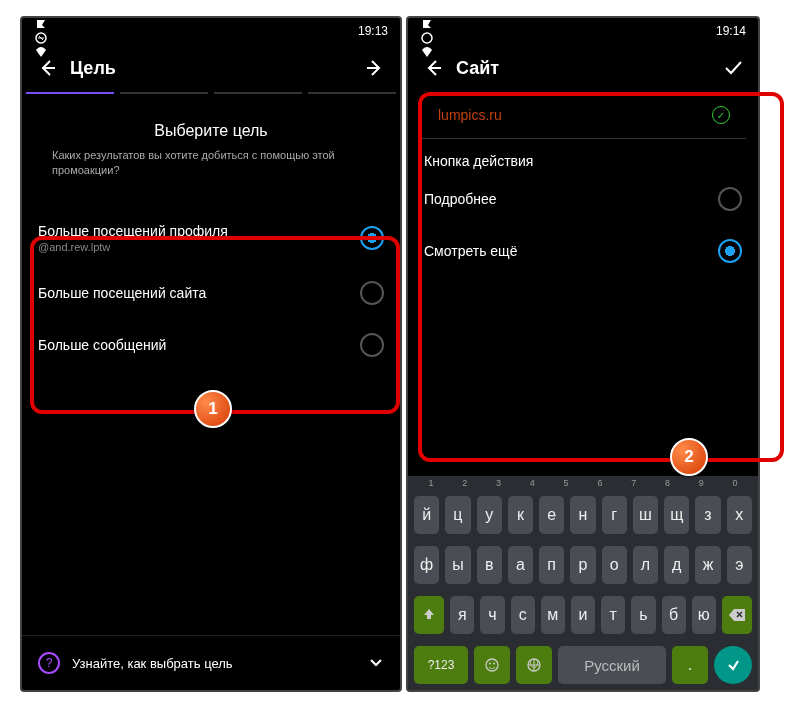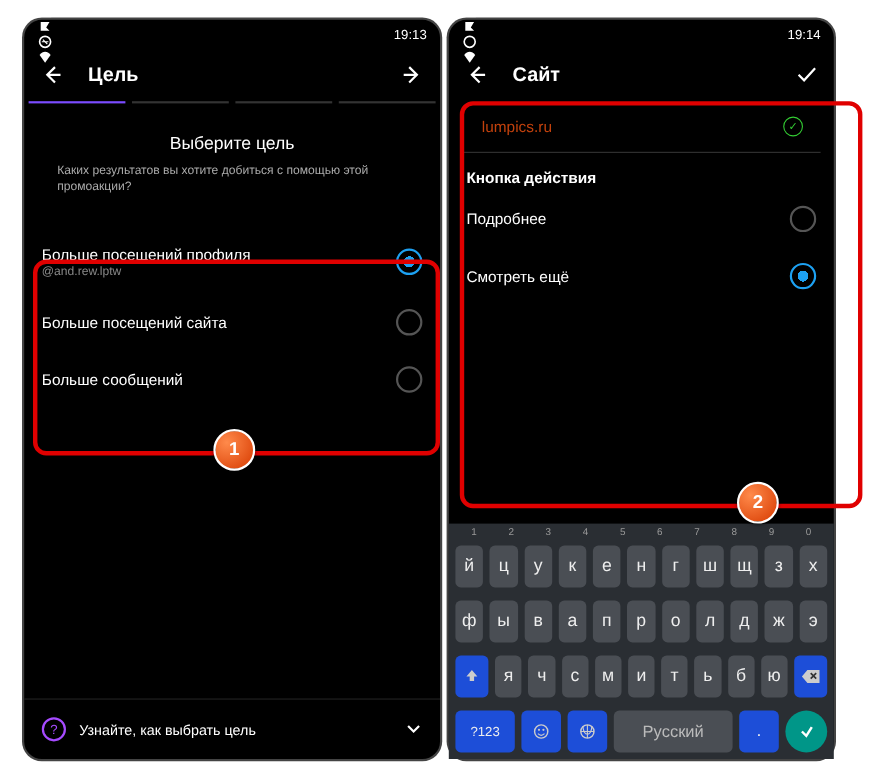--- a/index.html
+++ b/index.html
@@ -1,43 +1,43 @@
 <!DOCTYPE html>
 <html><head>
 <meta charset="utf-8">
 <style>
 body{margin:0;background:#fff;font-family:Helvetica,Arial,sans-serif;width:808px;height:710px;position:relative}
-.phone{position:absolute;background:#000;border-radius:16px;box-shadow:0 0 0 2px #444}
+.phone{position:absolute;background:#000;border-radius:2px;box-shadow:0 0 0 2px #444}
 .sb{height:26px;display:flex;align-items:center;justify-content:space-between;padding:0 12px;color:#fff;font-size:12px}
 .sb-icons svg{vertical-align:middle;margin-right:4px}
 .hdr{height:48px;display:flex;align-items:center;padding:0 14px;color:#fff}
-.hdr .title{font-size:18px;font-weight:600;margin-left:22px;flex:1}
+.hdr .title{font-size:18px;font-weight:600;margin-left:12px;flex:1}
 .prog{display:flex;gap:6px;padding:0 4px 10px 4px}
 .prog div{height:2px;flex:1;background:#333}
 .prog .on{background:#7b4bff}
 .h1{color:#fff;font-size:16px;text-align:center;margin:18px 0 8px}
 .sub{color:#aaa;font-size:11px;text-align:left;padding:0 30px;line-height:1.4}
 .opt{display:flex;align-items:center;justify-content:space-between;padding:14px 16px;color:#fff;font-size:14px}
 .opt .meta{color:#888;font-size:11px;margin-top:2px}
 .radio{width:20px;height:20px;border:2px solid #555;border-radius:50%}
 .radio.on{border-color:#1da1f2;background:radial-gradient(circle,#1da1f2 5px,#000 5px)}
 .hint{position:absolute;bottom:0;left:0;right:0;display:flex;align-items:center;padding:16px;color:#fff;font-size:13px;border-top:1px solid #222}
 .hint .q{width:18px;height:18px;border:2px solid #a64bff;border-radius:50%;display:flex;align-items:center;justify-content:center;color:#a64bff;font-size:12px;margin-right:12px}
 .redbox{position:absolute;border:4px solid #e00000;border-radius:12px;pointer-events:none}
 .badge{position:absolute;width:34px;height:34px;border-radius:50%;background:radial-gradient(circle at 30% 30%,#ff8a4b,#d73a00);border:2px solid #fff;display:flex;align-items:center;justify-content:center;color:#fff;font-weight:700;font-size:17px;box-shadow:0 1px 3px rgba(0,0,0,.6)}
 .url-row{display:flex;align-items:center;justify-content:space-between;padding:14px 16px;border-bottom:1px solid #333;margin:0 12px}
 .url-row input{background:none;border:none;color:#c2410c;font-size:14px;flex:1;outline:none}
 .check{width:16px;height:16px;border:1.5px solid #3c3;border-radius:50%;display:flex;align-items:center;justify-content:center;color:#3c3;font-size:10px}
-.sec-title{color:#fff;font-weight:700;padding:14px 16px 4px;font-size:14px}
+.sec-title{color:#fff;font-weight:400;padding:14px 16px 4px;font-size:14px}
 .kbd{position:absolute;bottom:0;left:0;right:0;background:#2a2e33}
 .krow-top{display:flex;font-size:9px;color:#999;padding:2px 6px}
 .krow-top span{flex:1;text-align:center}
 .krow{display:flex;padding:3px}
 .key{flex:1;margin:3px;height:38px;background:#4a4e54;border-radius:5px;display:flex;align-items:center;justify-content:center;color:#eee;font-size:16px}
-.key.dark{background:#1d4ed8}
+.key.dark{background:#4d7c0f}
 .key.wide{flex:1.5}
 .key.space{flex:3;font-size:15px;color:#bbb}
 .key.go{background:#009688;border-radius:50%;width:38px;height:38px;flex:none}
 svg{display:block}
 </style>
 </head>
 <body>
 
 <div class="phone" style="left:22px;top:18px;width:378px;height:672px">
   <div class="sb">

